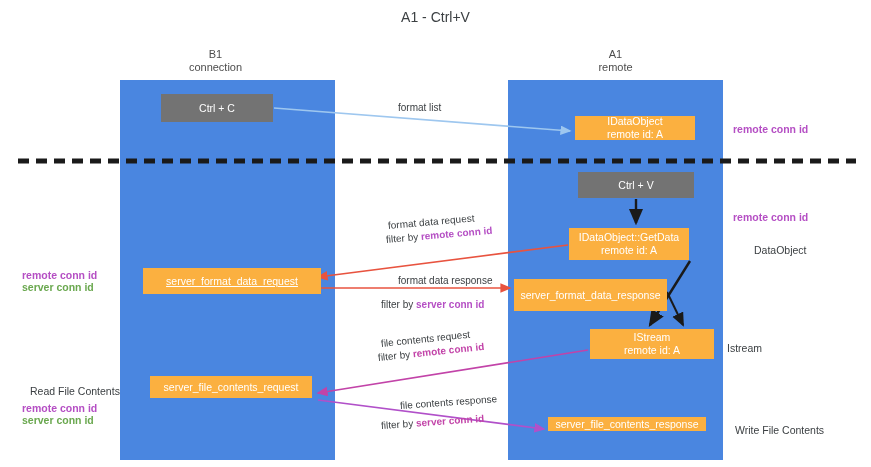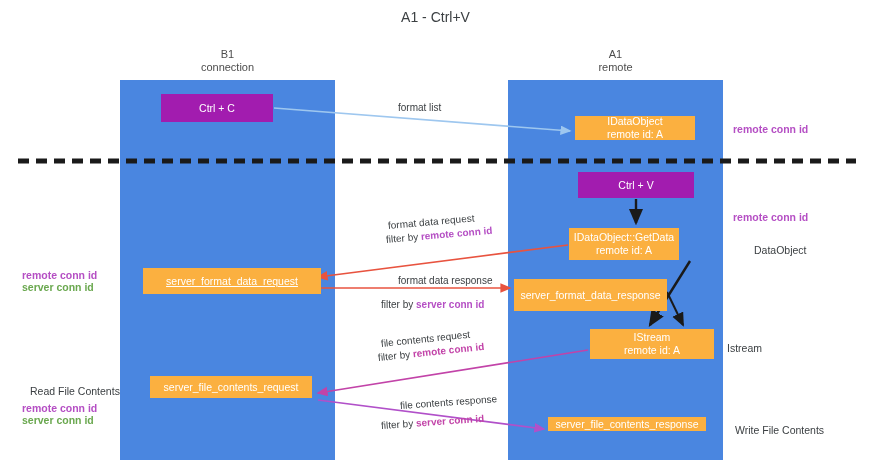--- a/index.html
+++ b/index.html
@@ -16,44 +16,44 @@
   
   .column{position:absolute;background:#4a86e0;}
   #col-b1{left:120px;top:80px;width:215px;height:380px;}
   #col-a1{left:508px;top:80px;width:215px;height:380px;}
 
   
   .col-header{
     position:absolute;text-align:center;font-size:11px;line-height:13px;
     color:#4d4d4d;width:215px;
   }
-  #hdr-b1{left:120px;top:48px;}
+  #hdr-b1{left:108px;top:48px;}
   #hdr-a1{left:508px;top:48px;}
 
   
   #title{
     position:absolute;left:0;top:8px;width:871px;text-align:center;
     font-size:14px;line-height:18px;color:#3c4043;
   }
 
   
   .box{
     position:absolute;box-sizing:border-box;
     display:flex;flex-direction:column;align-items:center;justify-content:center;
     color:#ffffff;font-size:10.5px;line-height:13px;text-align:center;
     padding:2px 4px;
   }
-  .box.green{background:#a21caf;}
+  .box.green{background:#737373;}
   .box.orange{background:#fbb040;}
   .box .l2{display:block;}
 
   #box-ctrlc{left:161px;top:94px;width:112px;height:28px;}
   #box-idataobject{left:575px;top:116px;width:120px;height:24px;}
   #box-ctrlv{left:578px;top:172px;width:116px;height:26px;}
-  #box-getdata{left:569px;top:228px;width:110px;height:32px;}
+  #box-getdata{left:569px;top:228px;width:120px;height:32px;}
   #box-sfdreq{left:143px;top:268px;width:178px;height:26px;text-decoration:underline;}
   #box-sfdresp{left:514px;top:279px;width:153px;height:32px;}
   #box-istream{left:590px;top:329px;width:124px;height:30px;}
   #box-sfcreq{left:150px;top:376px;width:162px;height:22px;}
   #box-sfcresp{left:548px;top:417px;width:158px;height:14px;}
 
   
   .anno{position:absolute;font-size:10.5px;line-height:13px;white-space:nowrap;}
   .anno.purple{color:#b54fc4;font-weight:bold;}
   .anno.green-t{color:#6aa84f;font-weight:bold;}

